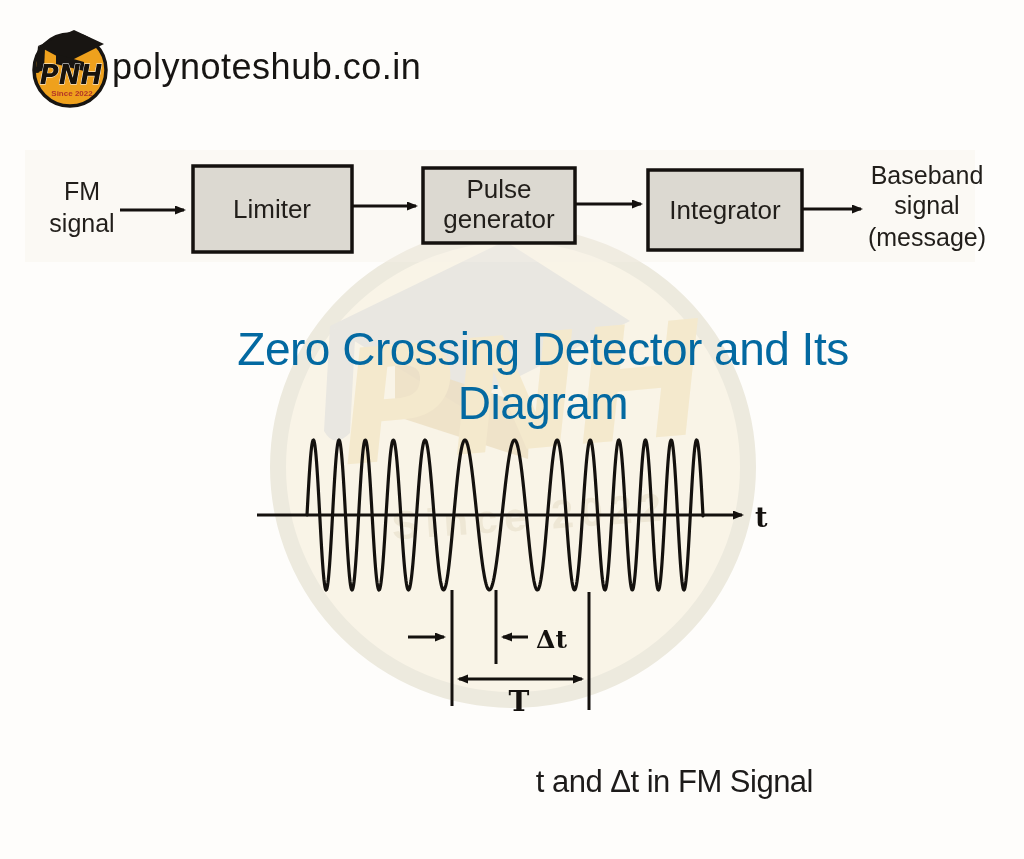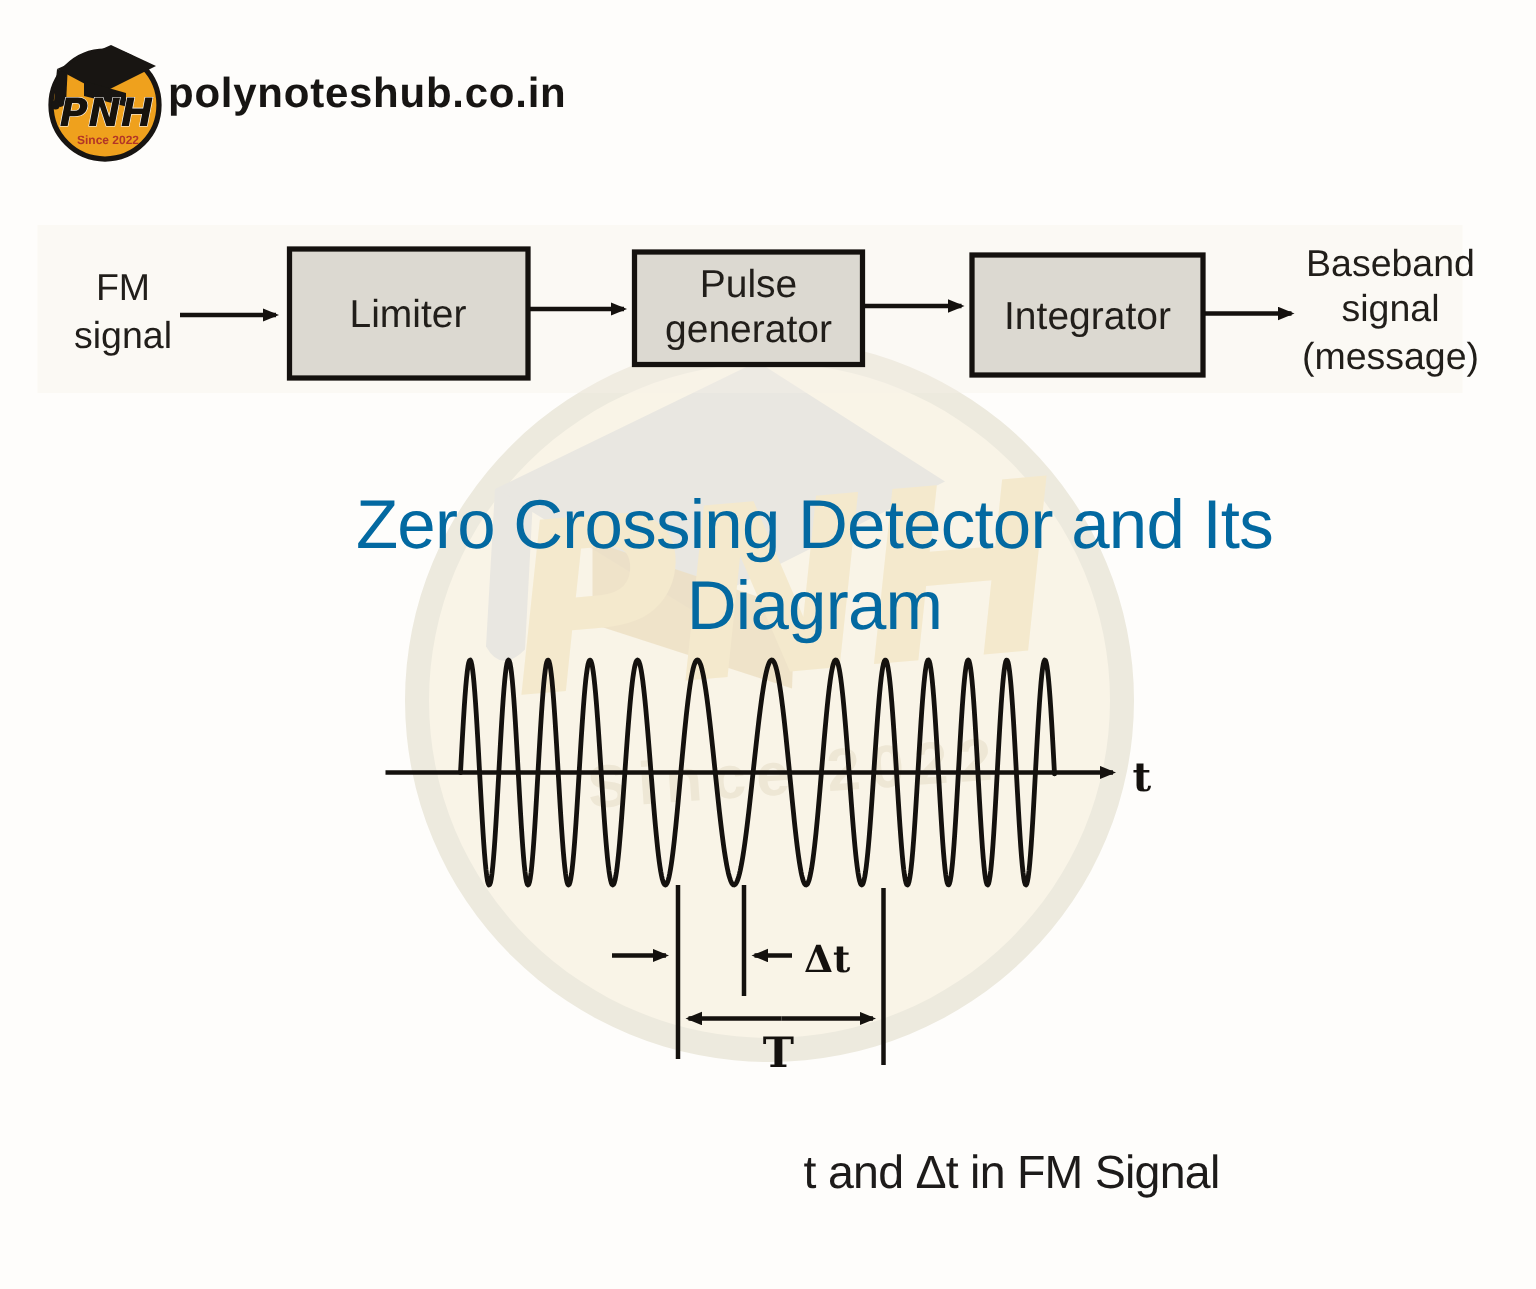--- a/index.html
+++ b/index.html
@@ -25,21 +25,21 @@
   }
   #wm-since{
     position:absolute;left:120px;top:268px;width:280px;text-align:center;
     font-weight:bold;font-size:40px;color:#eee7d5;
     letter-spacing:7px;transform:rotate(-4deg);
   }
 
   
   #header-site{
     left:112px;top:46px;z-index:3;
-    font-size:28px;font-weight:700;color:#171513;letter-spacing:0.5px;
+    font-size:36px;font-weight:400;color:#171513;letter-spacing:0.5px;
   }
   #logo-svg{left:26px;top:24px;z-index:3;}
 
   
   #scan-wash{left:25px;top:150px;width:950px;height:112px;background:rgba(245,241,232,0.35);z-index:1;}
 
   
   #diagram-svg{left:0;top:0;z-index:2;}
   .blk-label{font-family:"Liberation Sans",sans-serif;font-size:26px;fill:#211e1a;}
   .io-label{font-family:"Liberation Sans",sans-serif;font-size:25px;fill:#211e1a;}

